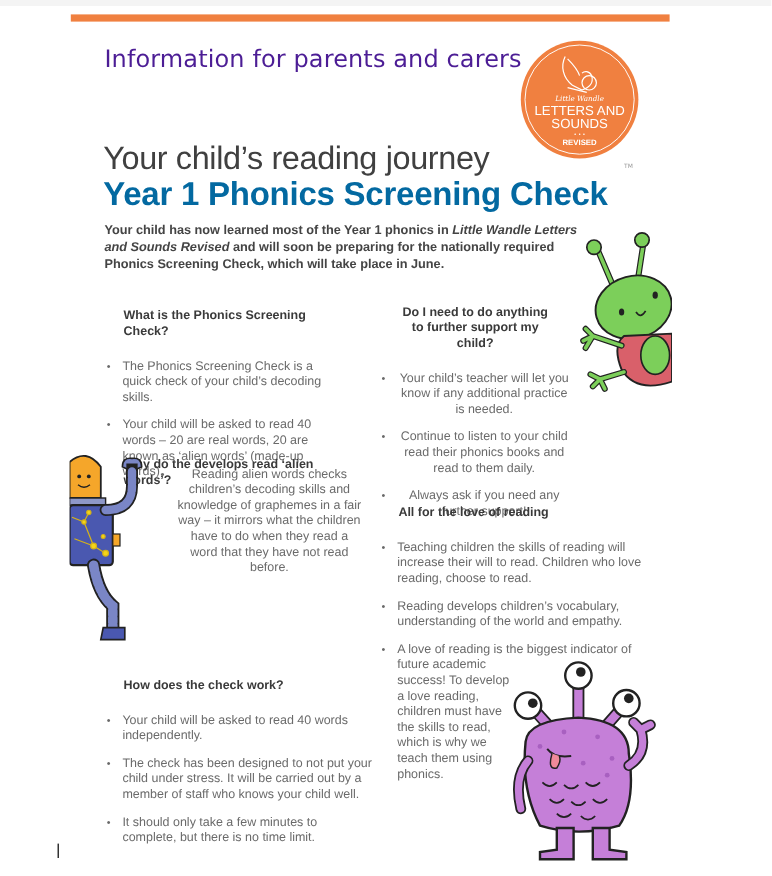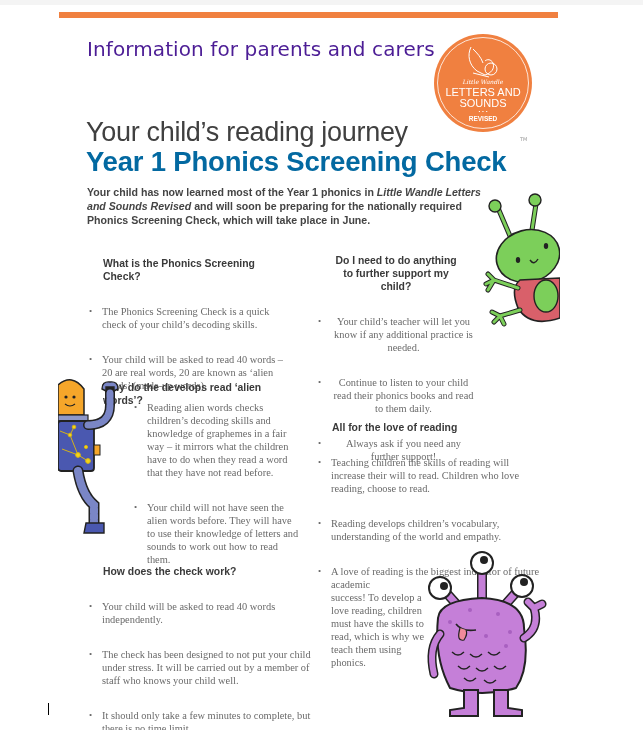--- a/index.html
+++ b/index.html
@@ -34,28 +34,28 @@
   }
   .intro em { font-style: italic; }
   h3 {
     margin: 16px; font-size: 10.4px; font-weight: 700; color: #3a3a3a; line-height: 13px;
     font-family: "Liberation Sans", sans-serif;
   }
   ul { margin: 0; padding: 0; list-style: none; }
   li {
     position: relative; padding-left: 15px;
     font-size: 10.4px; line-height: 13px; color: #6a6a6a;
-    font-family: Liberation Serif, serif;
-    margin-top: 22px;
+    font-family: Liberation Sans, sans-serif;
+    margin-top: 10px;
   }
   li::before { content: "•"; position: absolute; left: 2px; top: 0; color: #6a6a6a; font-size: 9px; }
   .sec { position: absolute; }
   .s1 { left: 87px; top: 241px; width: 200px; }
   .s2h { left: 87px; top: 365px; width: 230px; }
-  .s2 { left: 132px; top: 379px; width: 170px; }
+  .s2 { left: 132px; top: 379px; width: 170px; text-align: center; }
   .s3 { left: 87px; top: 549px; width: 225px; }
   .s4 { left: 316px; top: 238px; width: 160px; text-align: center; }
   .s5 { left: 316px; top: 405px; width: 225px; }
   .s5 .narrow { width: 100px; }
   .robot { position: absolute; left: 58px; top: 375px; width: 68px; height: 160px; }
   .alien-green { position: absolute; left: 480px; top: 188px; width: 80px; height: 145px; }
   .alien-purple { position: absolute; left: 420px; top: 548px; width: 128px; height: 170px; }
   .cursor { position: absolute; left: 48px; top: 703px; width: 1px; height: 12px; background: #000; }
 </style>
 </head>
@@ -97,21 +97,20 @@
     <li>Your child will be asked to read 40 words – 20 are real words, 20 are known as ‘alien words’ (made-up words).</li>
   </ul>
 </div>
 
 <div class="sec s2h">
   <h3>Why do the develops read ‘alien words’?</h3>
 </div>
 <div class="sec s2">
   <ul>
     <li>Reading alien words checks children’s decoding skills and knowledge of graphemes in a fair way – it mirrors what the children have to do when they read a word that they have not read before.</li>
-    <li>Your child will not have seen the alien words before. They will have to use their knowledge of letters and sounds to work out how to read them.</li>
   </ul>
 </div>
 
 <svg class="robot" viewBox="0 0 68 160">
   <path d="M0 10 Q14 -2 26 14 L26 40 L0 40 Z" fill="#f5a62a" stroke="#222" stroke-width="1.5"></path>
   <circle cx="8" cy="22" r="1.6" fill="#222"></circle>
   <circle cx="16" cy="22" r="1.6" fill="#222"></circle>
   <path d="M7 29 Q12 33 17 29" fill="none" stroke="#222" stroke-width="1.2"></path>
   <rect x="0" y="40" width="30" height="6" fill="#8e98c8" stroke="#222" stroke-width="1.2"></rect>
   <rect x="0" y="46" width="36" height="50" rx="3" fill="#4a58b0" stroke="#222" stroke-width="1.8"></rect>

